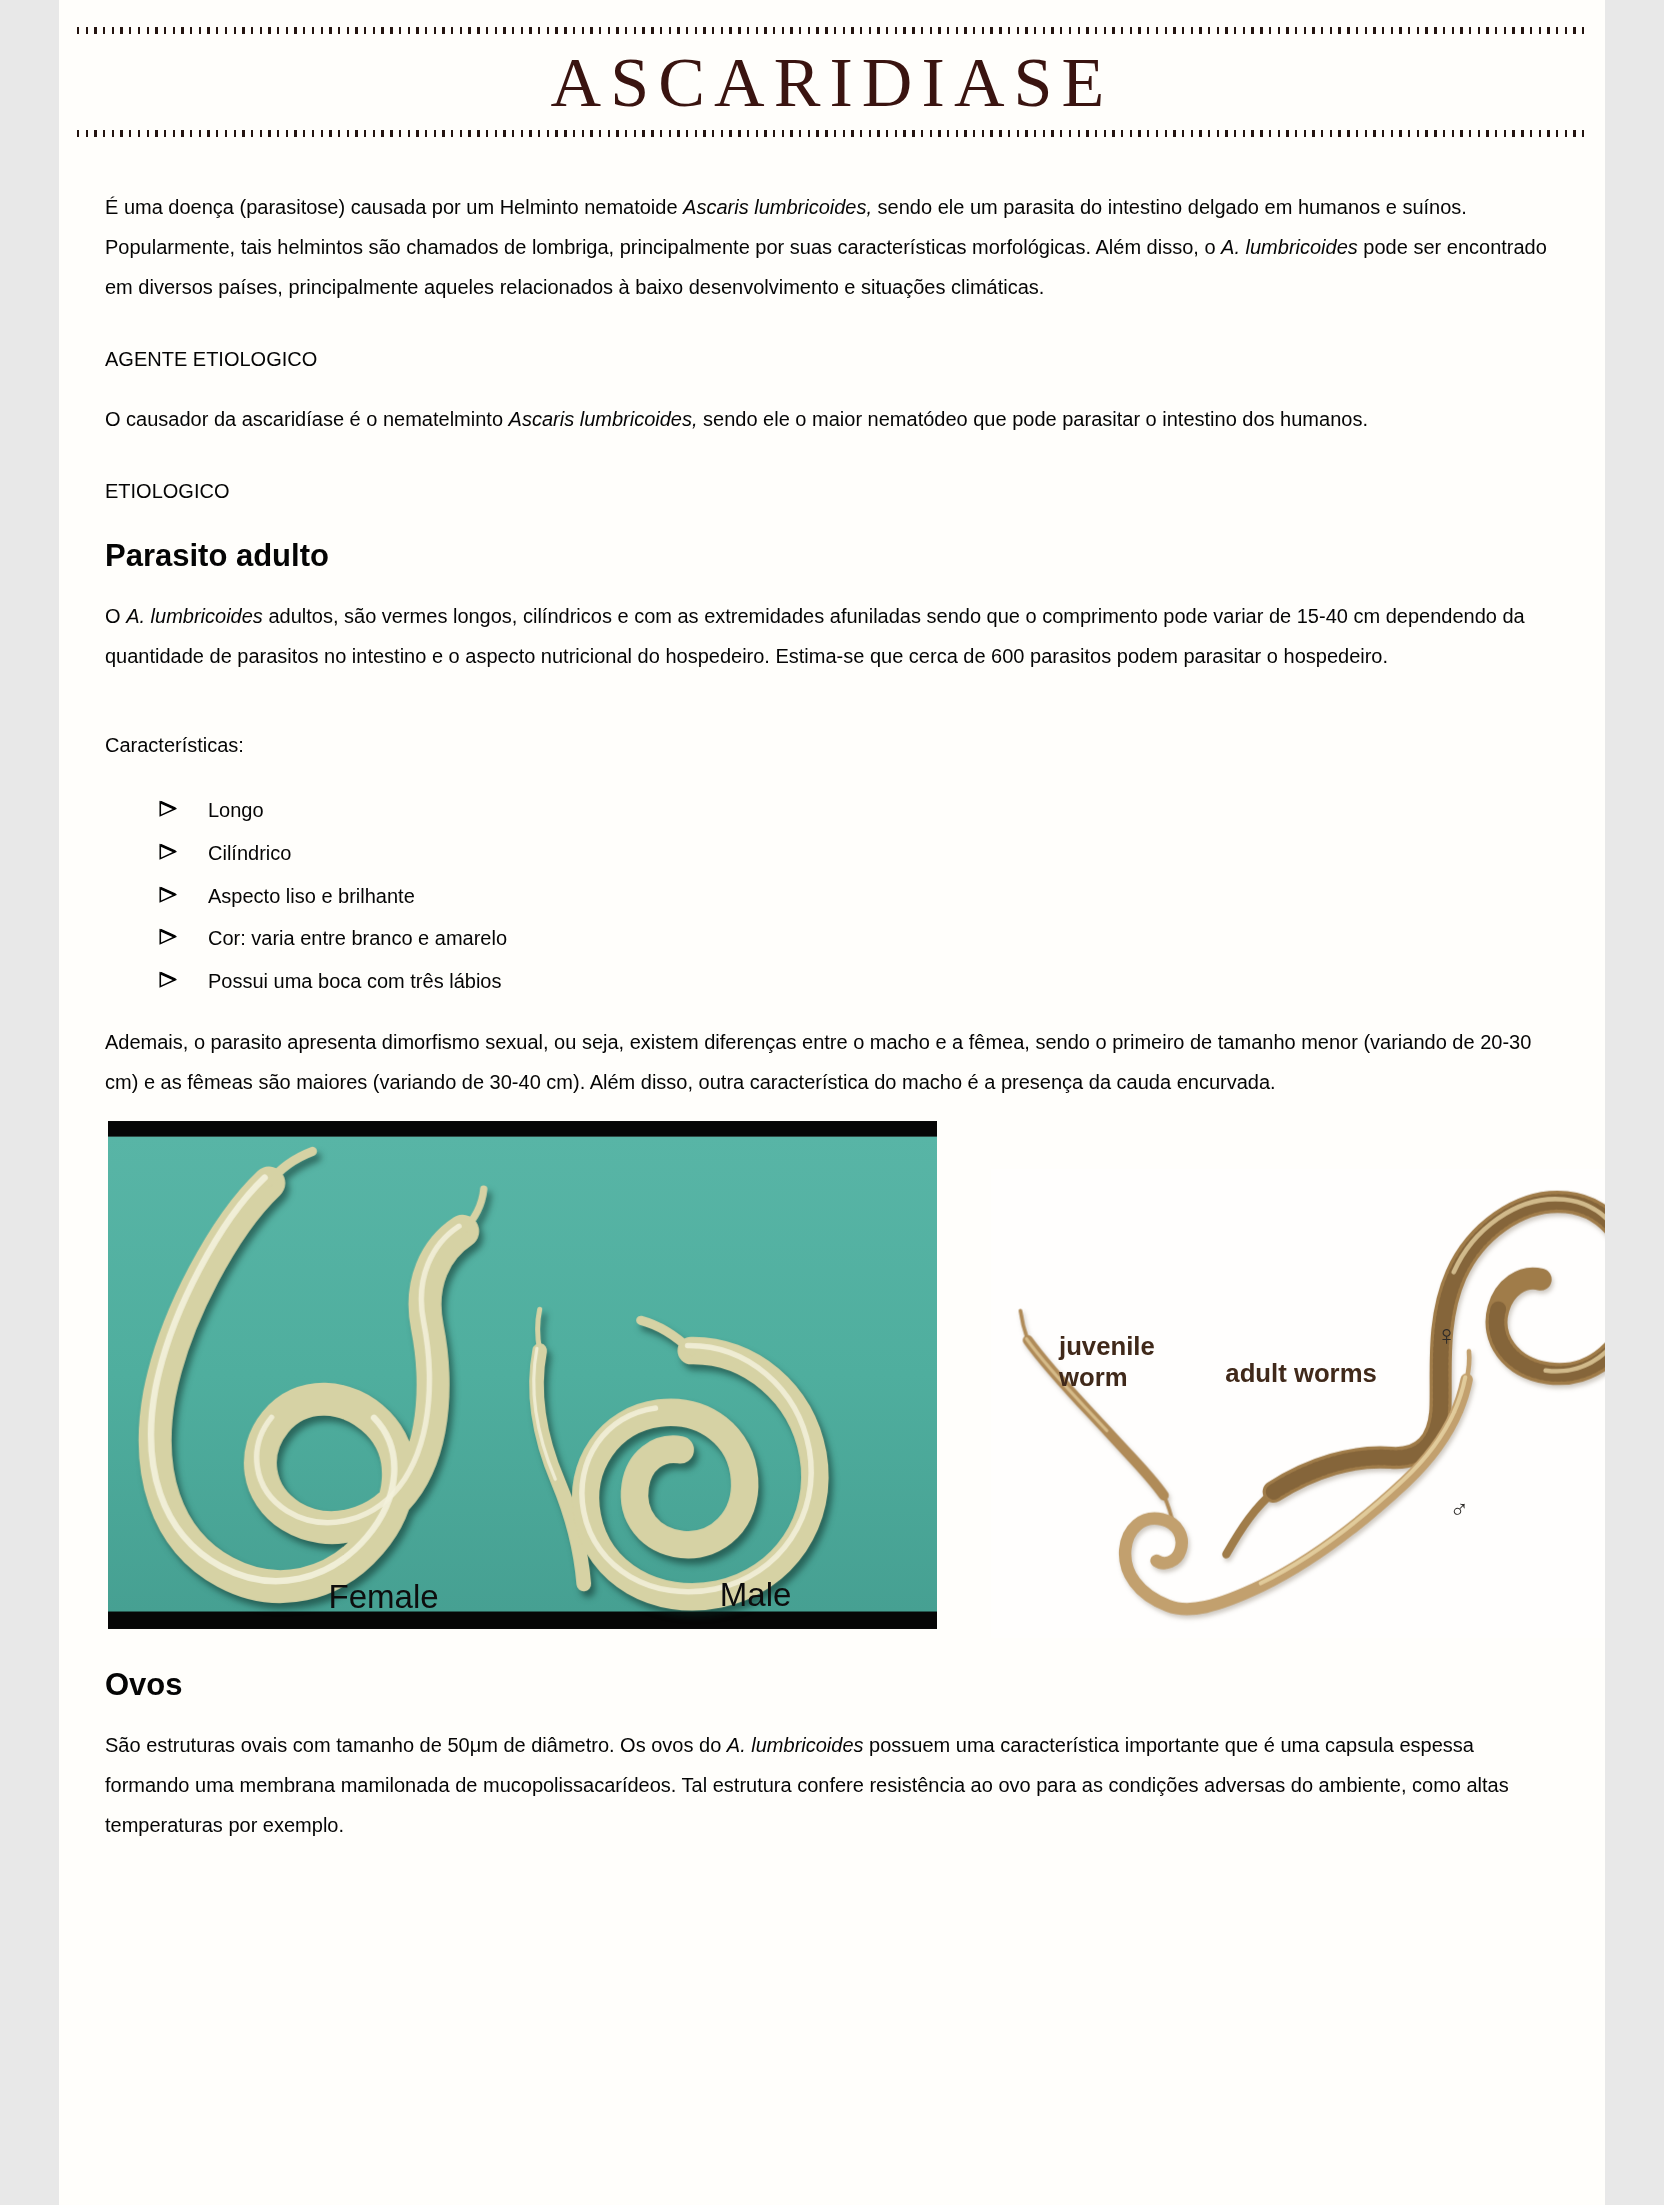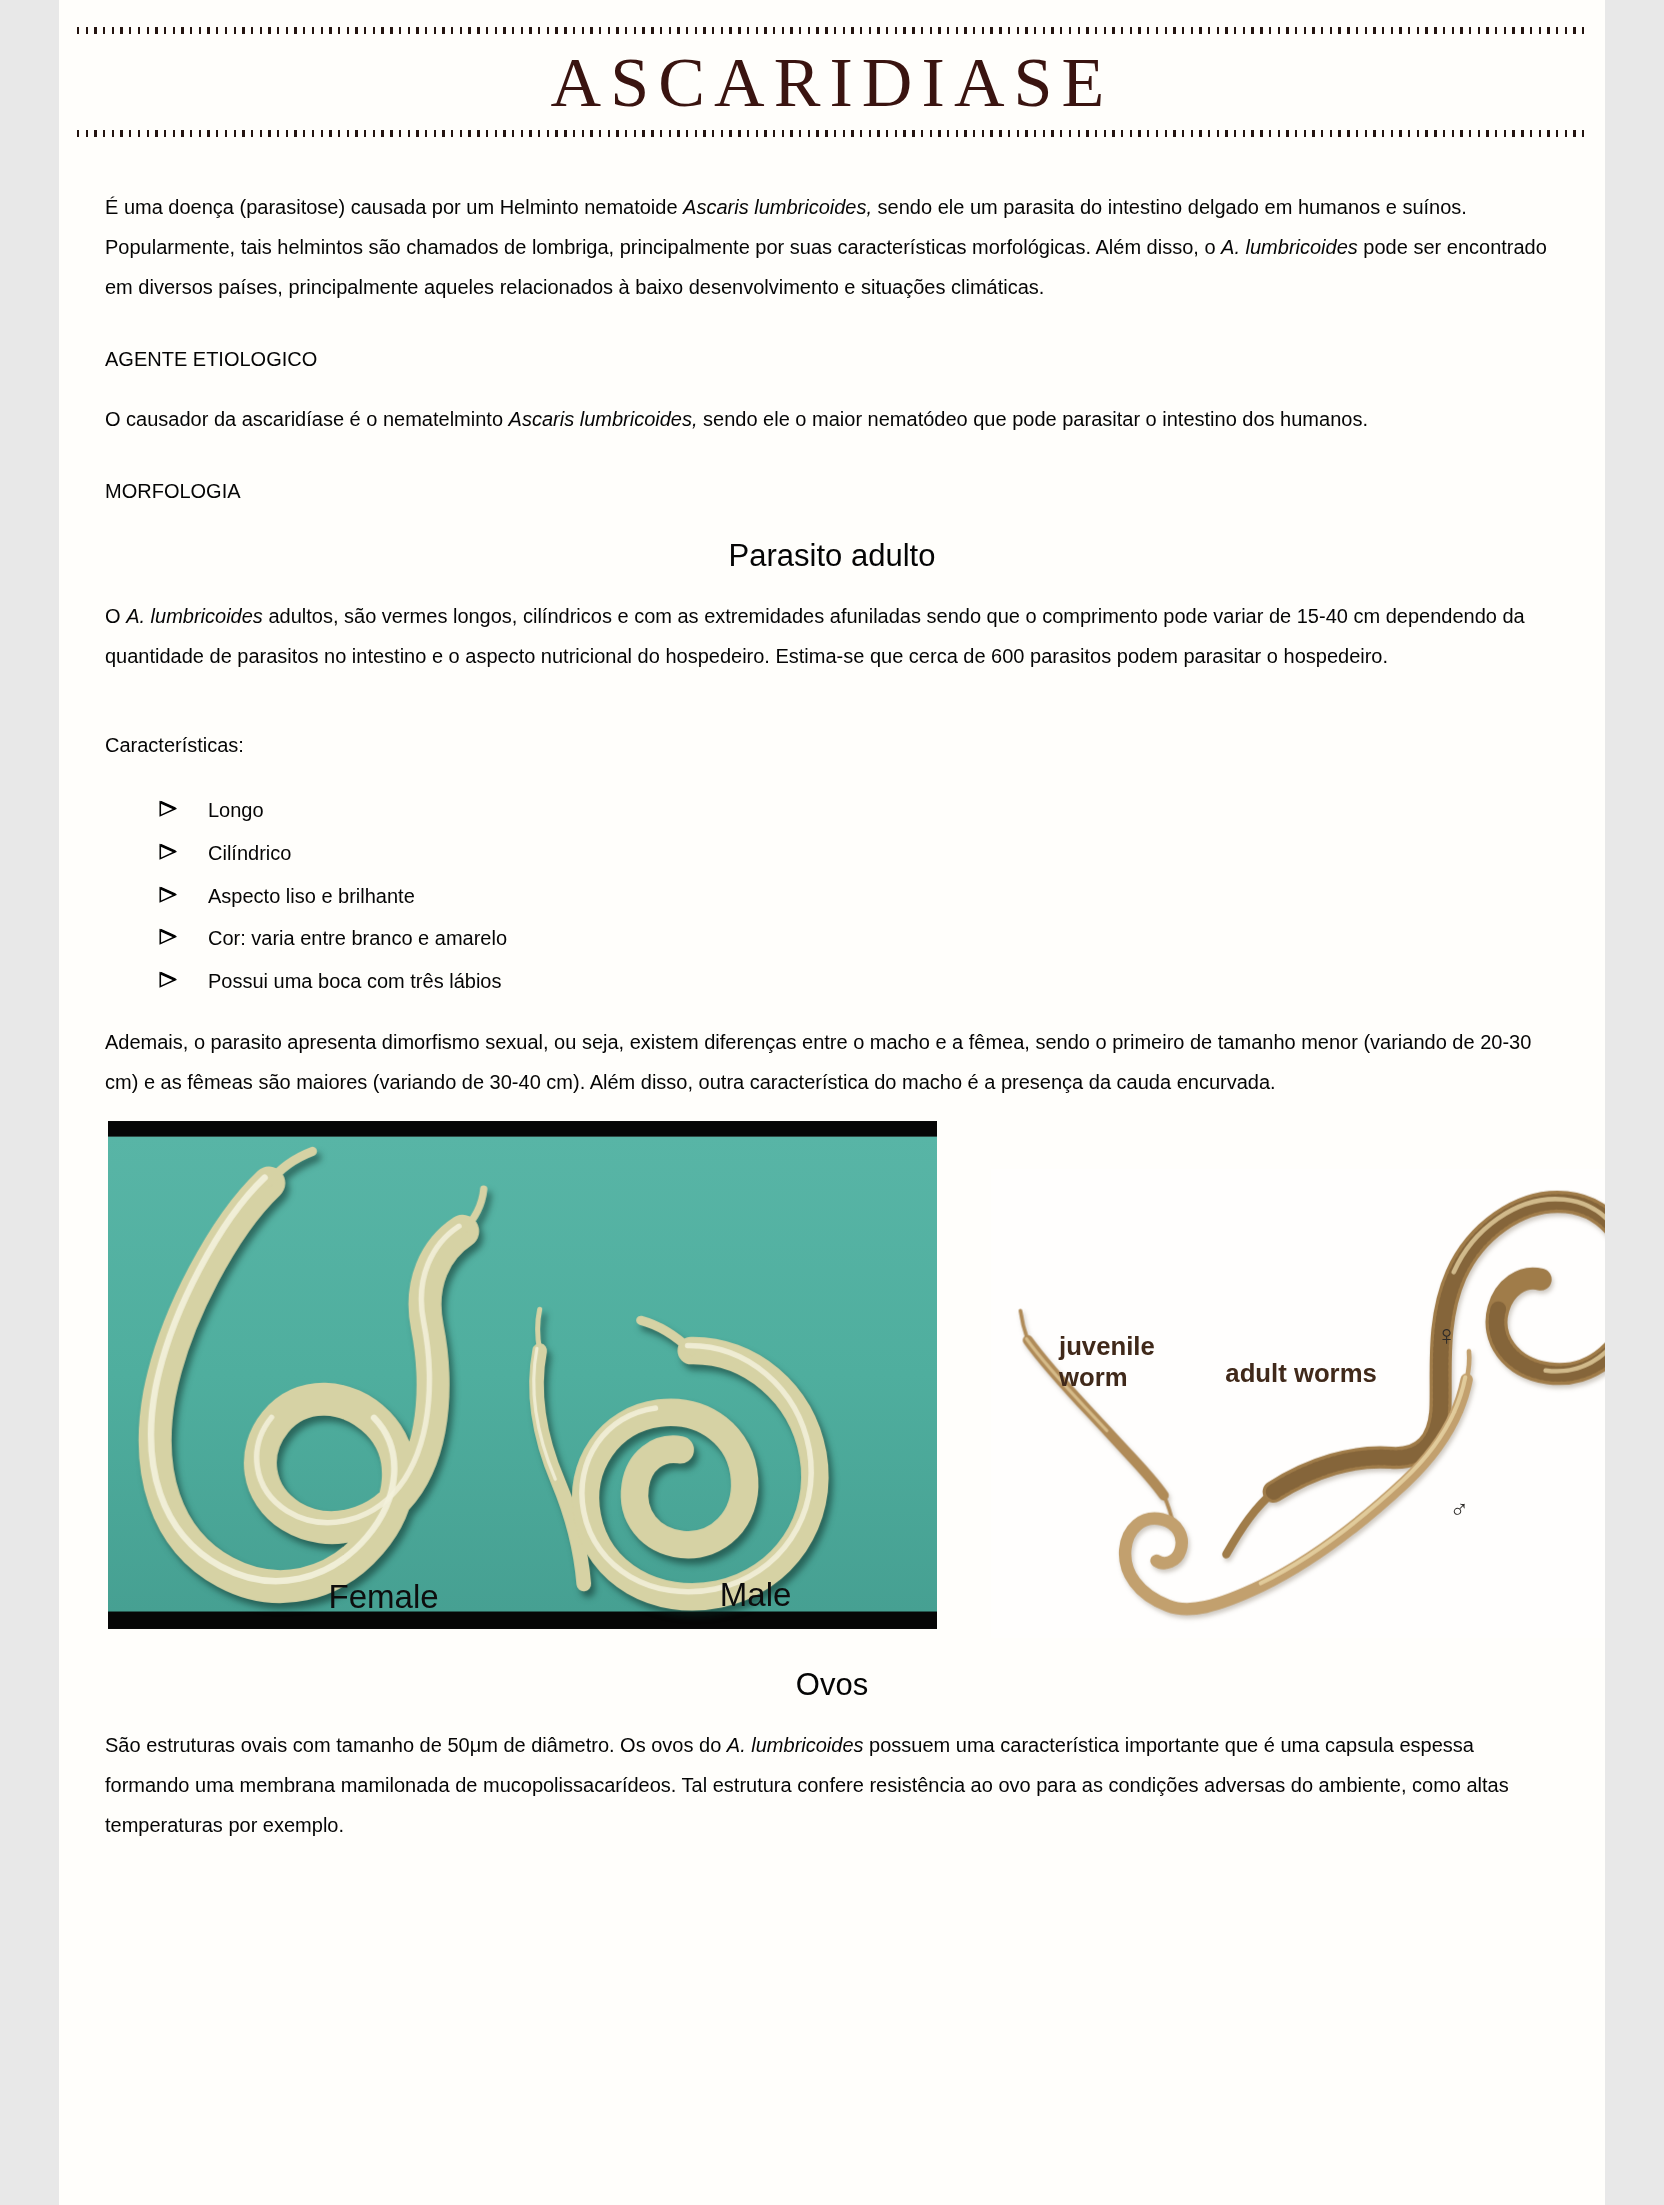--- a/index.html
+++ b/index.html
@@ -42,21 +42,21 @@
     font-size:20px;
     line-height:40px;
     color:var(--text);
   }
   p{max-width:1562px;}
   em{font-style:italic;}
   p.lead{margin-top:50px;}
   h2.caps-heading{font-weight:400; margin-top:32px;}
   p.after-heading{margin-top:20px;}
   h2.caps-heading.morf{margin-top:32px;}
-  h3.sub-heading{font-weight:400; font-size:31px; margin-top:25px;text-align:center;}
+  h3.sub-heading{font-weight:700; font-size:31px; margin-top:25px;}
   p.caract-label{margin-top:49px;}
   ul.char-list{margin-top:25px; list-style:none;}
   ul.char-list li{display:flex; align-items:baseline;}
   ul.char-list li + li{margin-top:2.8px;}
   .bullet-icon{flex:0 0 auto; margin-left:53px; margin-right:30px; transform:translateY(1.8px);}
   p.dimorf{margin-top:21px;}
   .figures{display:flex; align-items:flex-start; gap:54px; margin:18.4px -46px 0 2.8px;}
   figure{margin:0;text-decoration:underline;}
   .fig-right{margin-top:48px;}
   h3.ovos-heading{}
@@ -75,21 +75,21 @@
   <h1 class="doc-title">ASCARIDIASE</h1>
 
   <div class="dotted-rule rule-under-title"></div>
 
   <p class="lead"><span>É uma doença (parasitose) causada por um Helminto nematoide </span><em>Ascaris lumbricoides,</em><span> sendo ele um parasita do intestino delgado em humanos e suínos. Popularmente, tais helmintos são chamados de lombriga, principalmente por suas características morfológicas. Além disso, o </span><em>A. lumbricoides</em><span> pode ser encontrado em diversos países, principalmente aqueles relacionados à baixo desenvolvimento e situações climáticas.</span></p>
 
   <h2 class="caps-heading">AGENTE ETIOLOGICO</h2>
 
   <p class="after-heading"><span>O causador da ascaridíase é o nematelminto </span><em>Ascaris lumbricoides,</em><span> sendo ele o maior nematódeo que pode parasitar o intestino dos humanos.</span></p>
 
-  <h2 class="caps-heading morf">MORFOLOGIA</h2>
+  <h2 class="caps-heading morf">ETIOLOGICO</h2>
 
   <h3 class="sub-heading">Parasito adulto</h3>
 
   <p class="after-heading"><span>O </span><em>A. lumbricoides</em><span> adultos, são vermes longos, cilíndricos e com as extremidades afuniladas sendo que o comprimento pode variar de 15-40 cm dependendo da quantidade de parasitos no intestino e o aspecto nutricional do hospedeiro. Estima-se que cerca de 600 parasitos podem parasitar o hospedeiro.</span></p>
 
   <p class="caract-label">Características:</p>
 
   <ul class="char-list">
     <li>
       <span class="bullet-icon"><svg width="20" height="20" viewBox="0 0 44 44">

